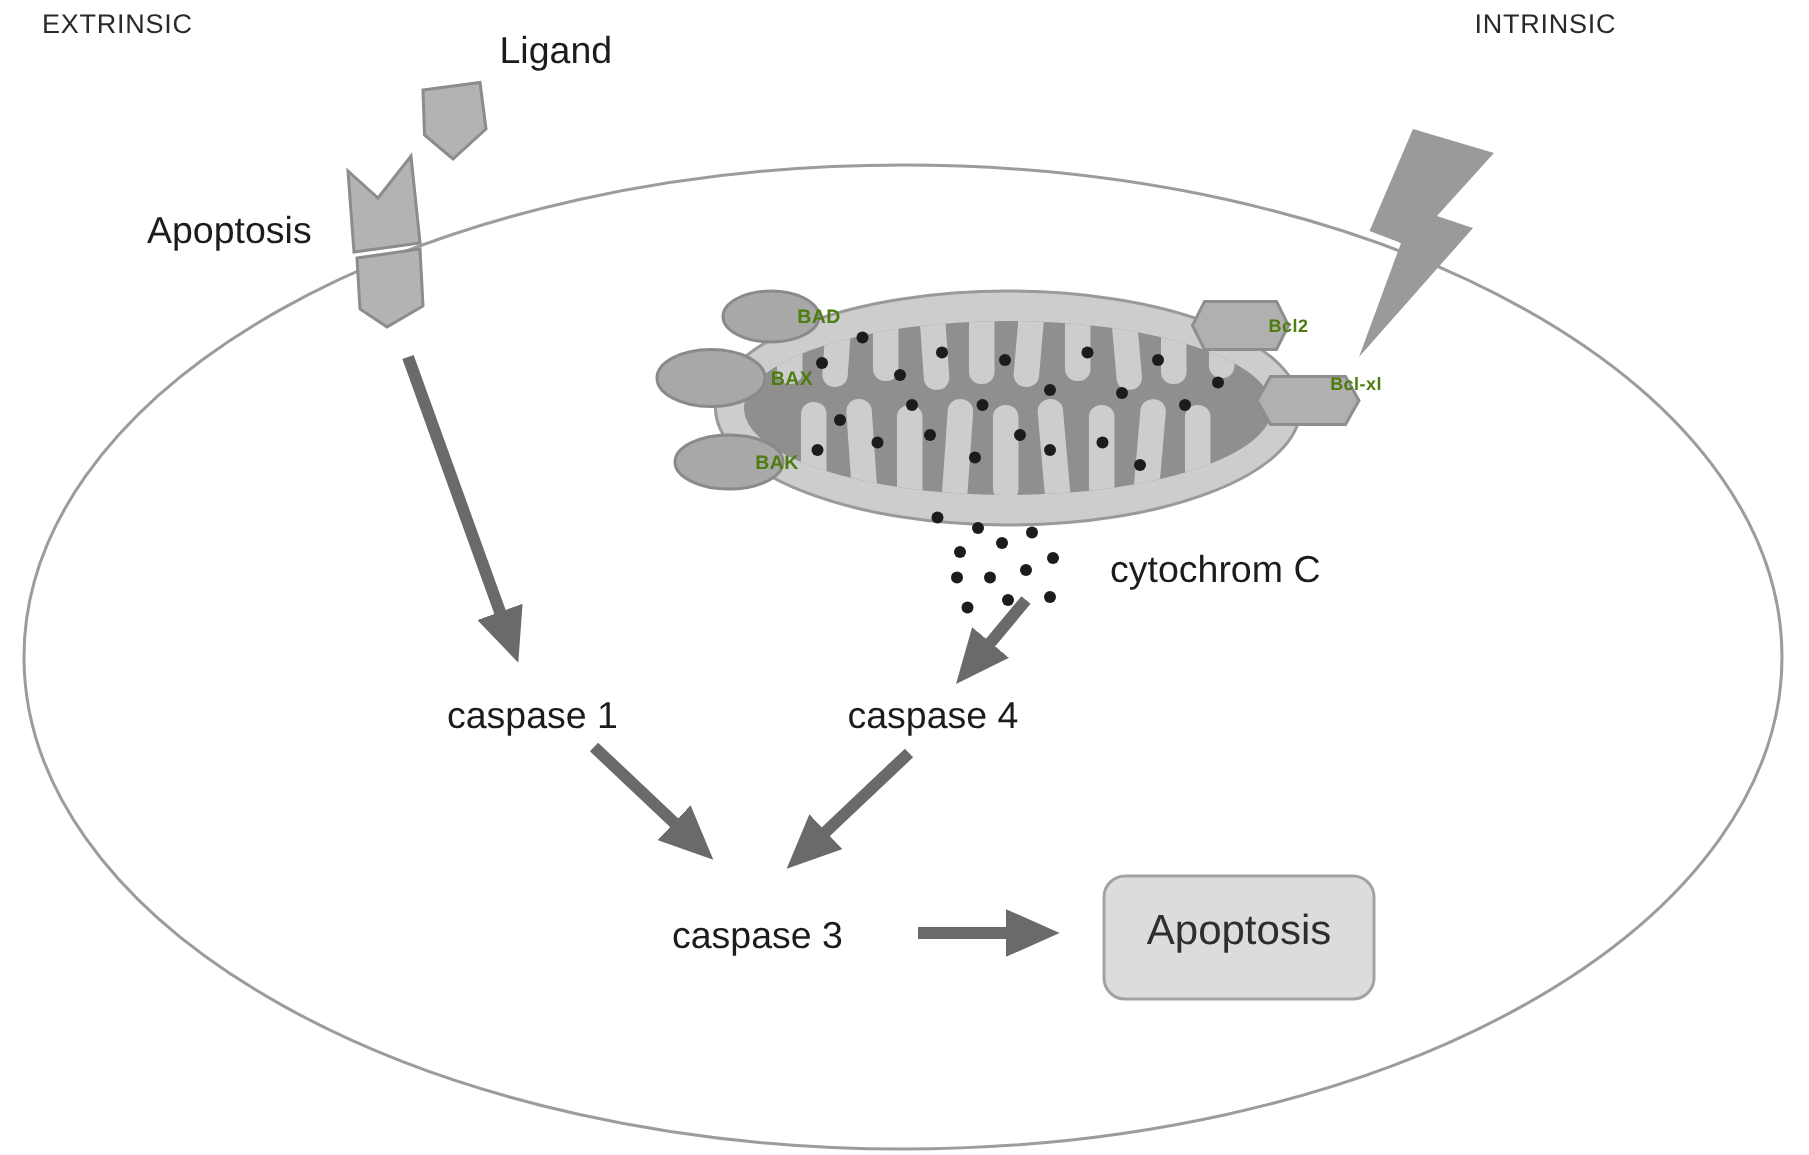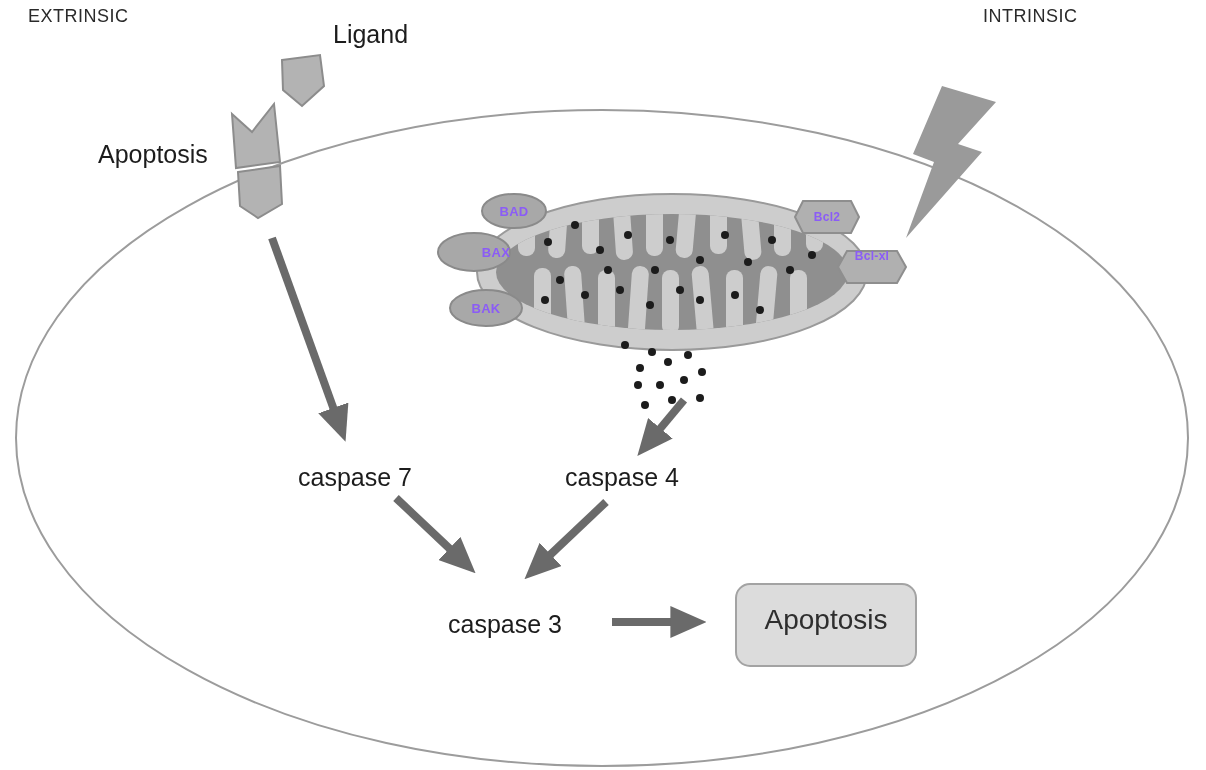--- a/index.html
+++ b/index.html
@@ -5,21 +5,21 @@
   html,body{margin:0;padding:0;background:#fff;}
   #stage{
     position:relative;width:1206px;height:770px;background:#ffffff;
     font-family:"Liberation Sans", sans-serif;color:#1f1f1f;overflow:hidden;
   }
   #shapes{position:absolute;left:0;top:0;z-index:1;}
   .lbl{position:absolute;z-index:2;white-space:nowrap;}
   .title{font-size:18px;font-weight:400;color:#2a2a2a;letter-spacing:.5px;}
   .big{font-size:25px;color:#1c1c1c;}
   .stress{font-size:23px;color:#2a2a2a;text-align:center;line-height:31px;white-space:pre-line;width:170px;}
-  .protein{transform:translate(-50%,-50%);color:#8b5cf6;font-weight:700;font-size:13px;letter-spacing:.3px;}
+  .protein{transform:translate(-50%,-50%);color:#4d7c0f;font-weight:700;font-size:13px;letter-spacing:.3px;margin-left:32px;}
   .protein.small{font-size:12px;font-weight:600;}
   .apop{left:736px;top:584px;width:180px;height:72px;display:flex;align-items:center;justify-content:center;
         font-size:28px;color:#2e2e2e;}
 </style>
 </head>
 <body>
 
 <div id="stage">
 
   <svg id="shapes" width="1206" height="770" viewBox="0 0 1206 770">
@@ -137,22 +137,23 @@
     <rect x="736" y="584" width="180" height="82" rx="14" fill="#dcdcdc" stroke="#a3a3a3" stroke-width="2"></rect>
   </svg>
 
   <div class="lbl title" style="left:28px;top:6px;">EXTRINSIC</div>
   <div class="lbl title" style="left:983px;top:6px;">INTRINSIC</div>
 
   <div class="lbl big" style="left:333px;top:20px;">Ligand</div>
   <div class="lbl big" style="left:98px;top:140px;">Apoptosis</div>
 
 
+  <div class="lbl big" style="left:740px;top:366px;">cytochrom C</div>
 
-  <div class="lbl big" style="left:298px;top:463px;">caspase 7</div>
+  <div class="lbl big" style="left:298px;top:463px;">caspase 1</div>
   <div class="lbl big" style="left:565px;top:463px;">caspase 4</div>
   <div class="lbl big" style="left:448px;top:610px;">caspase 3</div>
 
   <div class="lbl apop">Apoptosis</div>
 
   <div class="lbl protein" style="left:514px;top:211px;">BAD</div>
   <div class="lbl protein" style="left:474px;top:252px;padding-left:44px;">BAX</div>
   <div class="lbl protein" style="left:486px;top:308px;">BAK</div>
   <div class="lbl protein small" style="left:827px;top:217px;text-align:right;">Bcl2</div>
   <div class="lbl protein small" style="left:872px;top:256px;">Bcl-xl</div>

